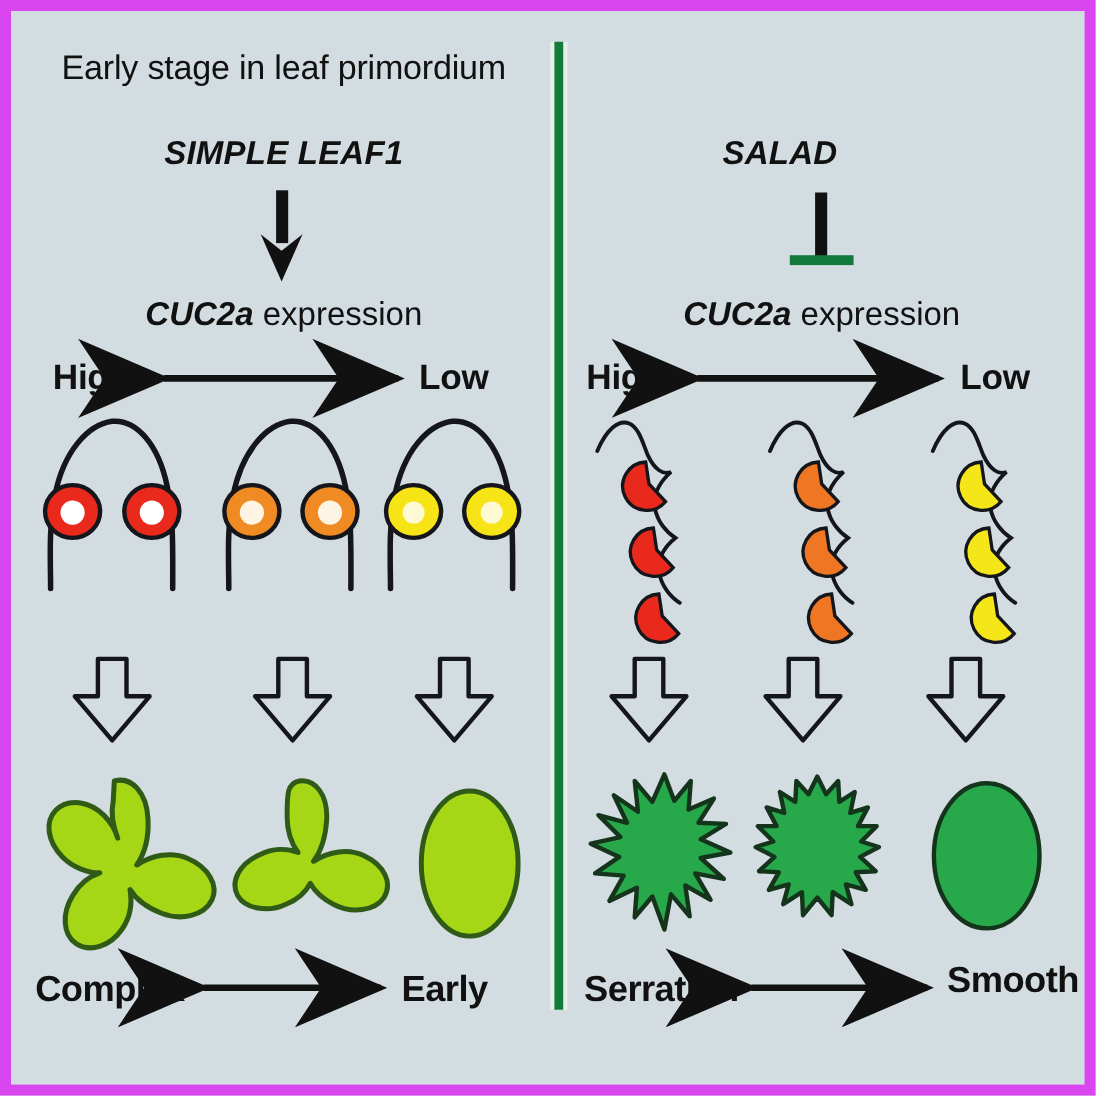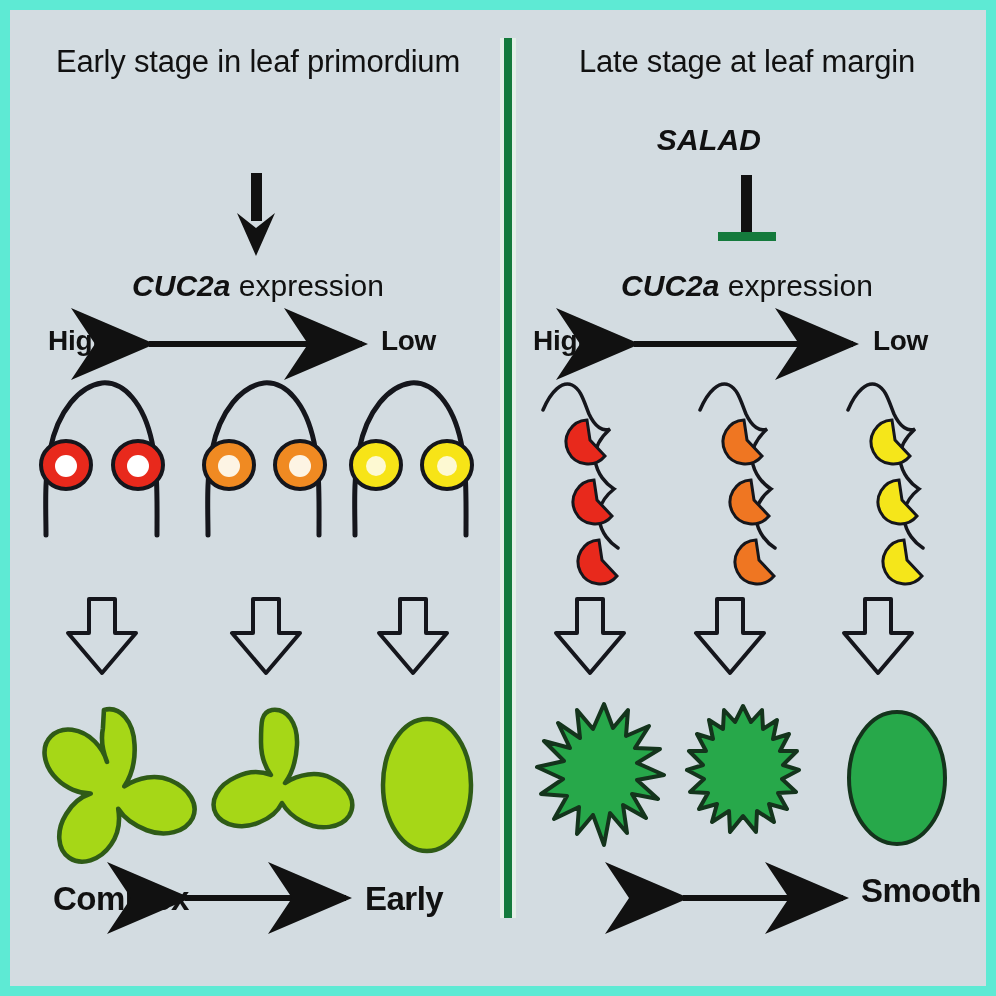--- a/index.html
+++ b/index.html
@@ -5,21 +5,21 @@
   html,body{margin:0;padding:0;}
   body{
     width:996px;height:996px;
     background:#ffffff;
     font-family:"Liberation Sans", sans-serif;
     overflow:hidden;
   }
   #figure{
     position:relative;
     width:996px;height:996px;
-    background:#5eead4;
+    background:#d946ef;
     box-sizing:border-box;
     padding-left:24px;
   }
   #panel{
     position:absolute;
     left:10px;top:10px;
     width:976px;height:976px;
     background:#d3dce1;
     box-sizing:border-box;
   }
@@ -48,61 +48,62 @@
   .expr{
     font-size:30px;
     font-weight:400;
   }
   .expr b{
     font-weight:bold;
     font-style:italic;
     margin-top:24px;
   }
   .lvl{
-    font-size:28px;
+    font-size:32px;
     font-weight:bold;
     letter-spacing:-0.3px;
   }
   .outcome{
     font-size:33px;
     font-weight:bold;
     letter-spacing:-0.5px;
   }
   .ctr{transform:translateX(-50%);}
 </style>
 </head>
 <body>
 
 <div id="figure">
   <div id="panel">
 
     <div class="txt title ctr" style="left:248px;top:36px;">Early stage in leaf primordium</div>
 
+    <div class="txt gene ctr" style="left:248px;top:115px;">SIMPLE LEAF1</div>
 
     <div class="txt expr ctr" style="left:248px;top:261px;">
       <b>CUC2a</b><span> expression</span>
     </div>
 
     <div class="txt lvl" style="left:38px;top:317px;">High</div>
     <div class="txt lvl" style="left:371px;top:317px;">Low</div>
 
-    <div class="txt outcome" style="left:43px;top:872px;">Complex</div>
+    <div class="txt outcome" style="left:22px;top:872px;">Complex</div>
     <div class="txt outcome" style="left:355px;top:872px;">Early</div>
 
-    <div class="txt title ctr" style="left:737px;top:36px;">Late stage at leaf margin</div>
 
     <div class="txt gene ctr" style="left:699px;top:115px;">SALAD</div>
 
     <div class="txt expr ctr" style="left:737px;top:261px;">
       <b>CUC2a</b><span> expression</span>
     </div>
 
     <div class="txt lvl" style="left:523px;top:317px;">High</div>
     <div class="txt lvl" style="left:863px;top:317px;">Low</div>
 
+    <div class="txt outcome" style="left:521px;top:872px;">Serration</div>
     <div class="txt outcome" style="left:851px;top:864px;">Smooth</div>
 
     <svg class="layer" viewBox="0 0 976 976">
       <defs>
         <marker id="ah-r" markerWidth="14" markerHeight="12" refX="13" refY="6" orient="auto">
           <path d="M0,0 L14,6 L0,12 L4,6 Z" fill="#111"></path>
         </marker>
         <marker id="ah-l" markerWidth="14" markerHeight="12" refX="13" refY="6" orient="auto">
           <path d="M0,0 L14,6 L0,12 L4,6 Z" fill="#111"></path>
         </marker>

